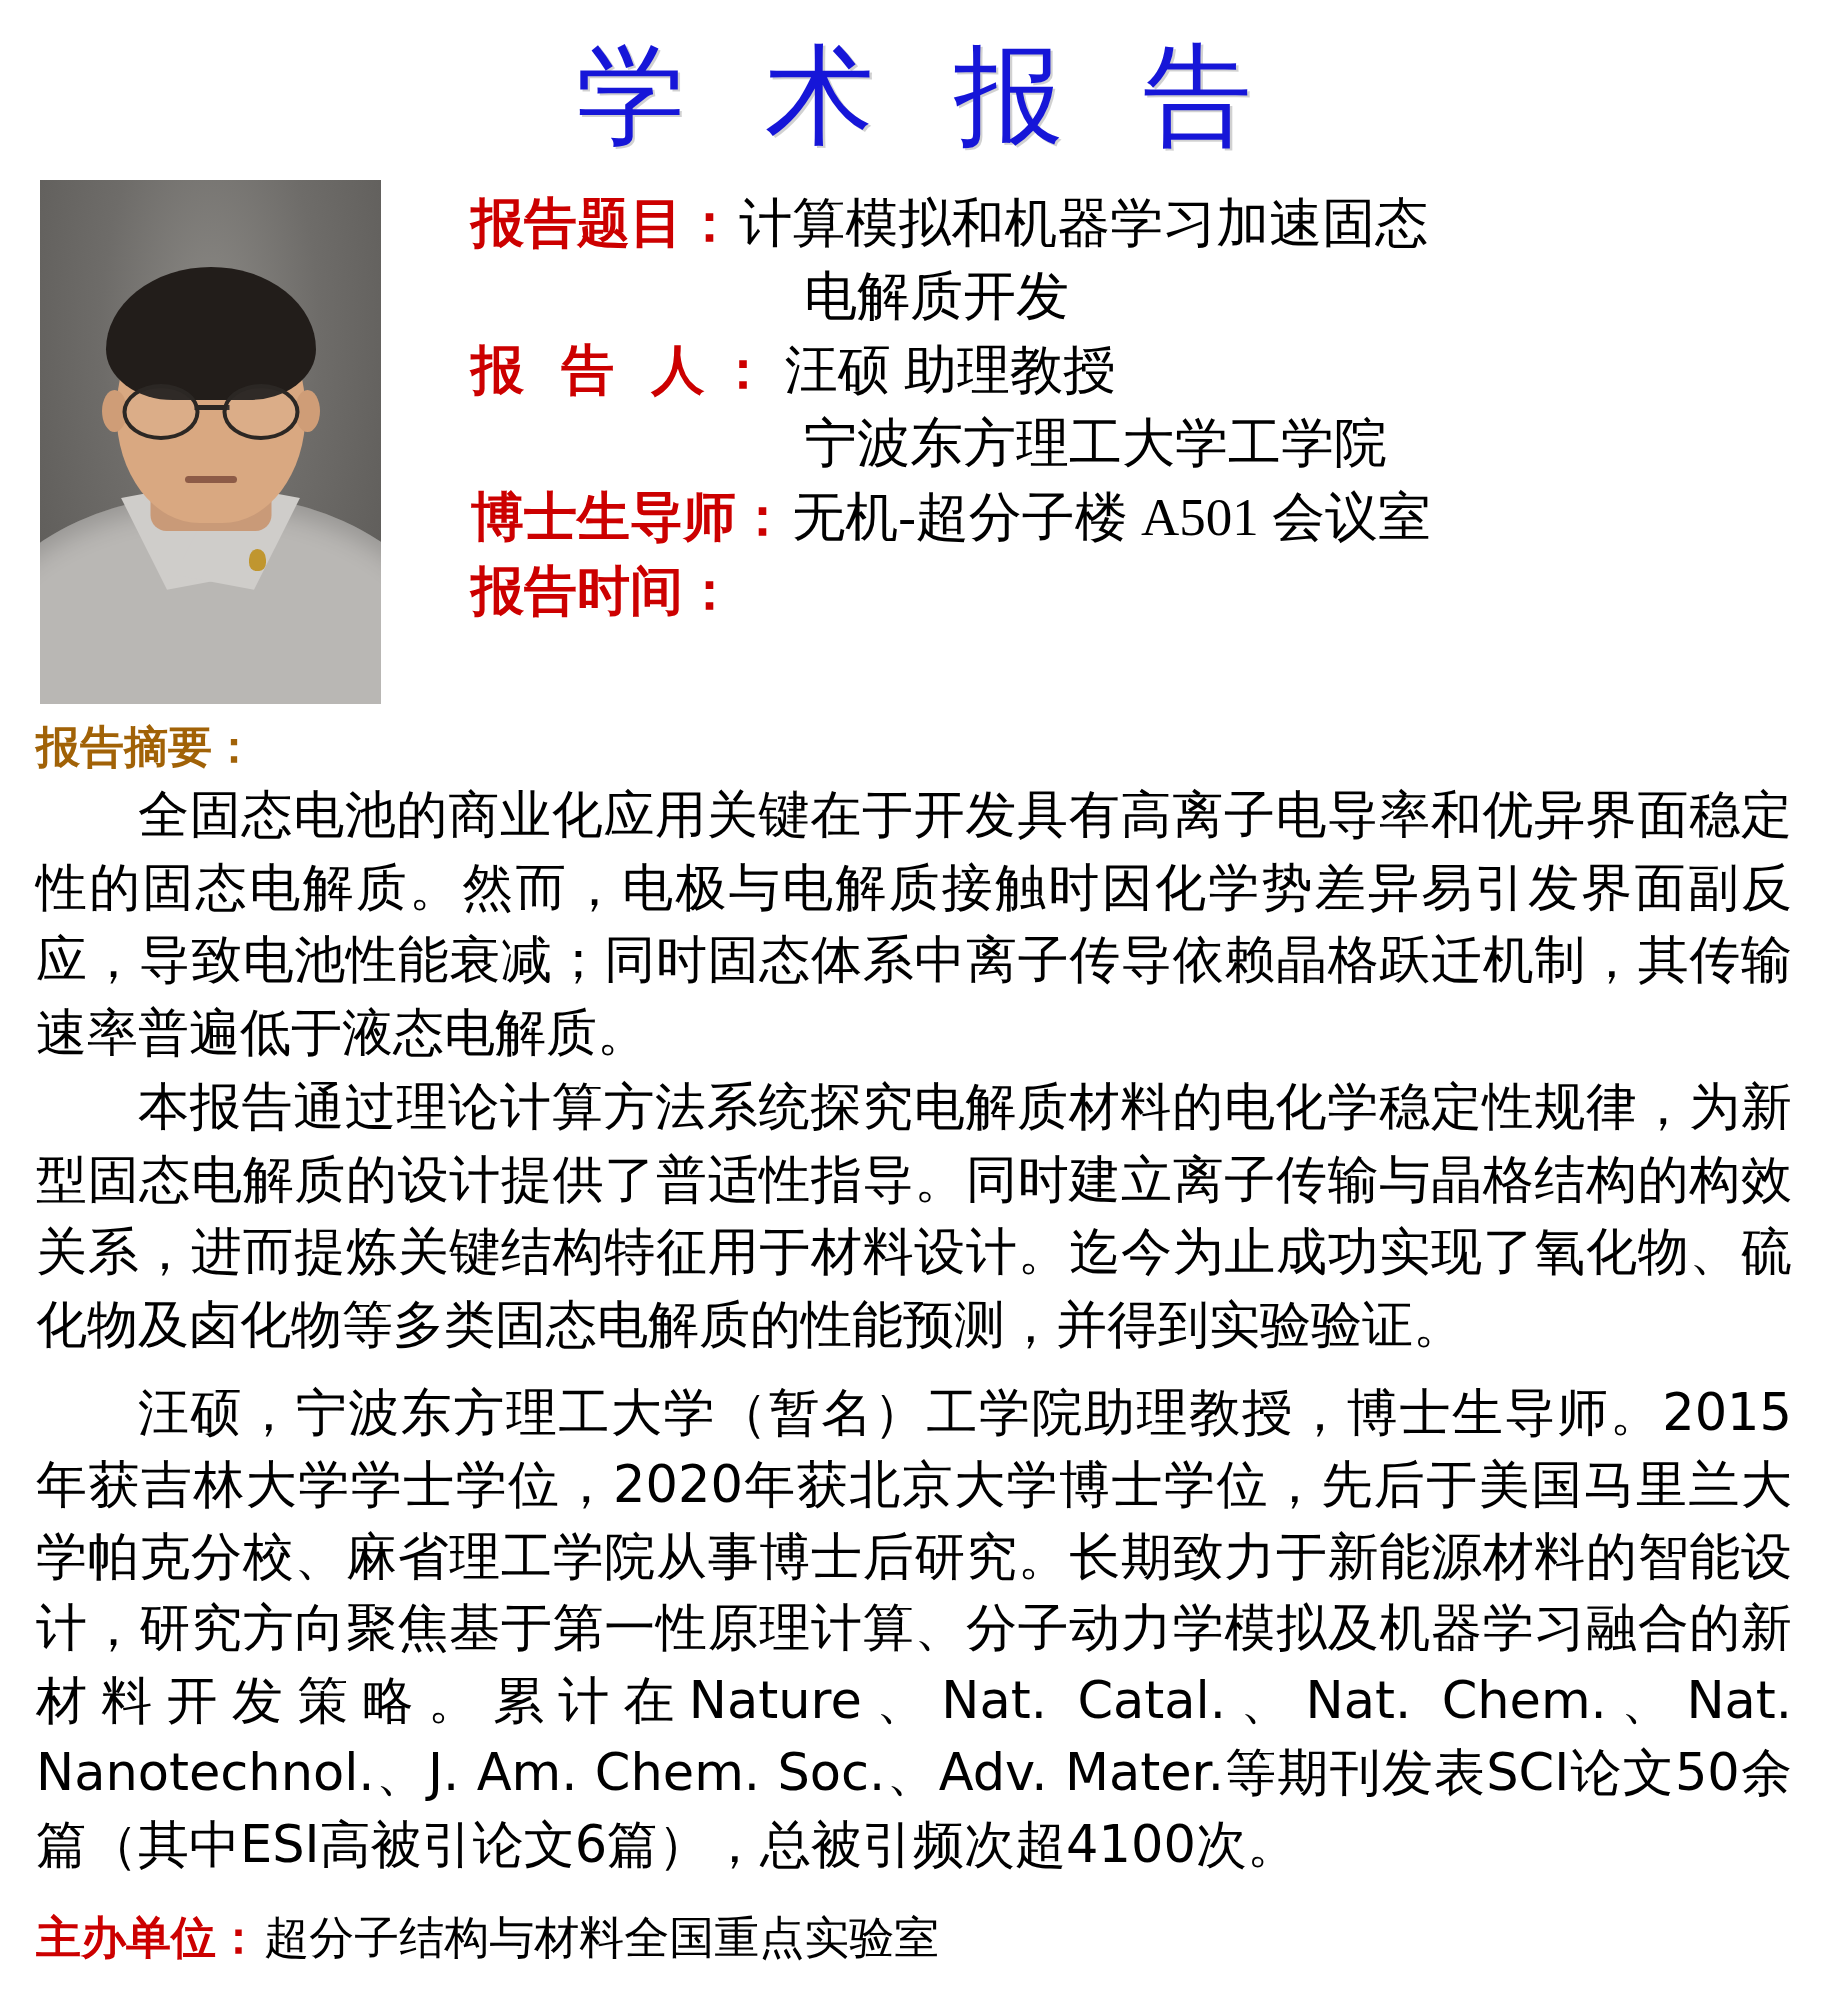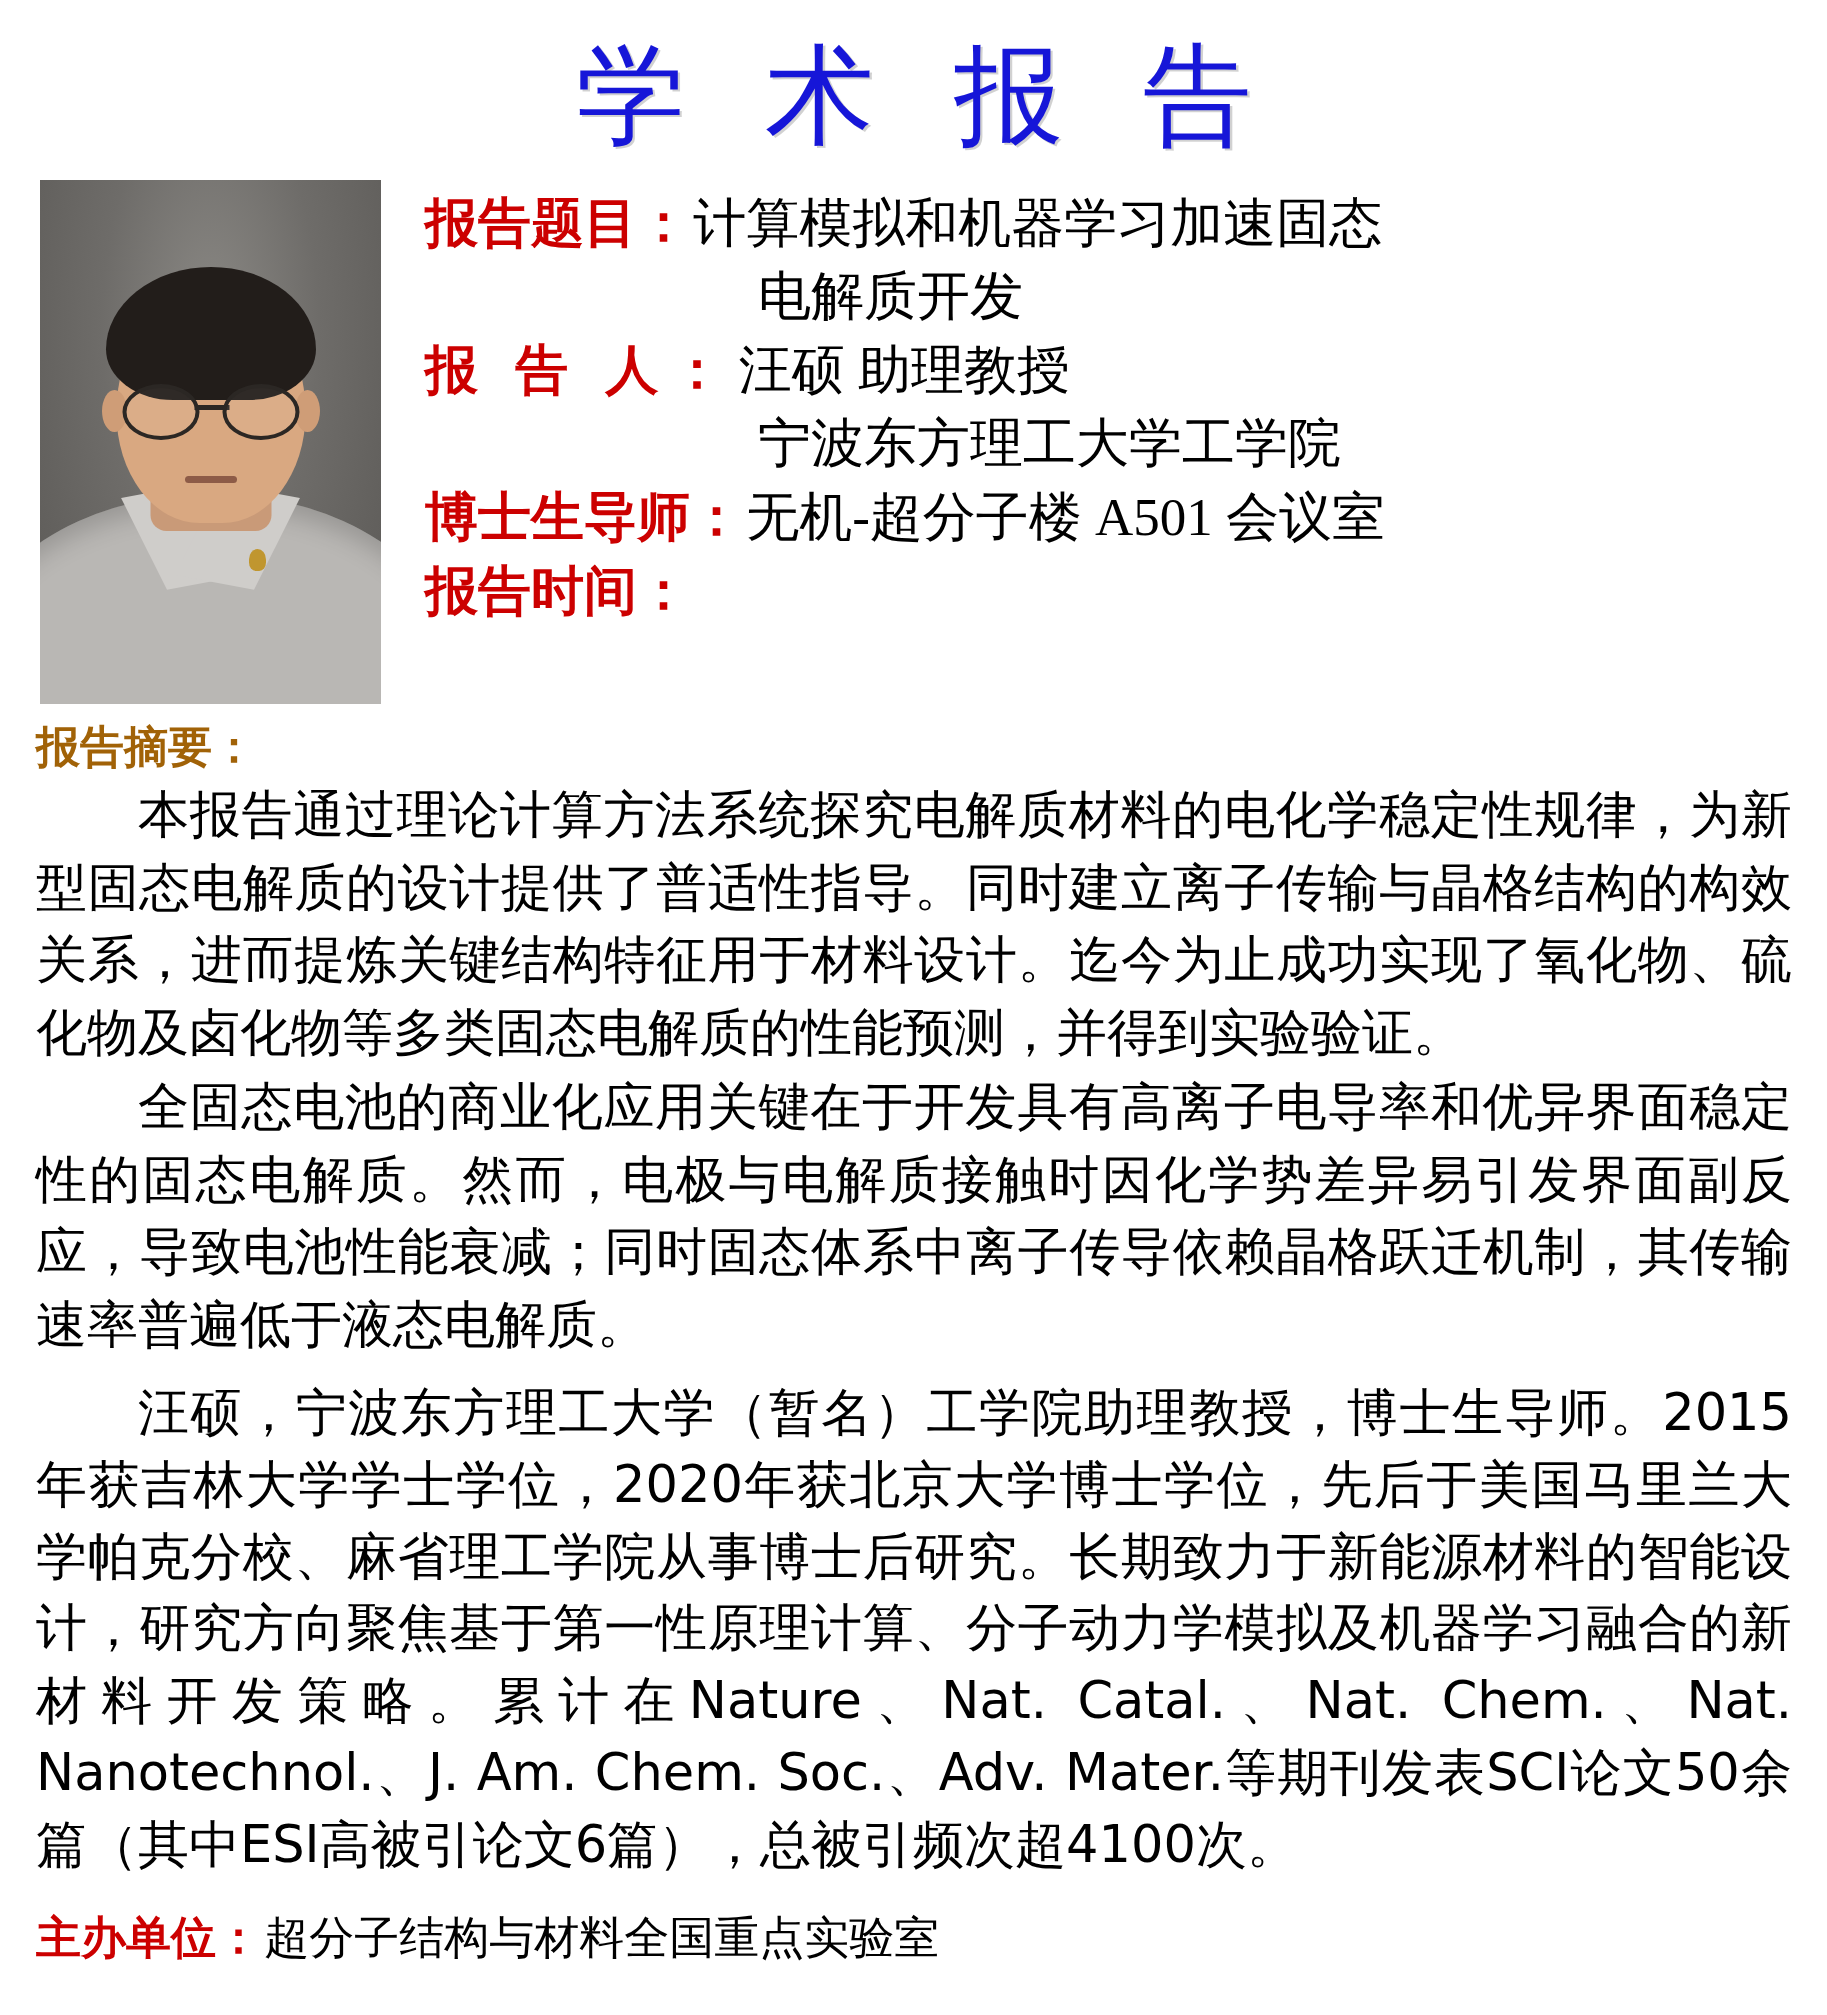--- a/index.html
+++ b/index.html
@@ -137,20 +137,21 @@
 
   .info {
     flex: 1 1 auto;
     padding-left: 44px;
     padding-top: 11.3px;
   }
   .info-row {
     display: flex;
     align-items: flex-start;
     margin-bottom: 3.2px;
+    margin-left: 46px;
   }
   .label {
     color: #cc0000;
     font-size: 53px;
     font-weight: bold;
     white-space: nowrap;
     flex: 0 0 auto;
     letter-spacing: 0px;
   }
   .label.spaced { letter-spacing: 12px; padding-right: 0; }
@@ -262,22 +263,22 @@
 
       <div class="info-row tight">
         <span class="label">报告时间：</span>
       </div>
 
     </div>
   </div>
 
   <div class="section abstract-block">
     <div class="section-title">报告摘要：</div>
+    <p class="body">全固态电池的商业化应用关键在于开发具有高离子电导率和优异界面稳定性的固态电解质。然而，电极与电解质接触时因化学势差异易引发界面副反应，导致电池性能衰减；同时固态体系中离子传导依赖晶格跃迁机制，其传输速率普遍低于液态电解质。</p>
     <p class="body">本报告通过理论计算方法系统探究电解质材料的电化学稳定性规律，为新型固态电解质的设计提供了普适性指导。同时建立离子传输与晶格结构的构效关系，进而提炼关键结构特征用于材料设计。迄今为止成功实现了氧化物、硫化物及卤化物等多类固态电解质的性能预测，并得到实验验证。</p>
-    <p class="body">全固态电池的商业化应用关键在于开发具有高离子电导率和优异界面稳定性的固态电解质。然而，电极与电解质接触时因化学势差异易引发界面副反应，导致电池性能衰减；同时固态体系中离子传导依赖晶格跃迁机制，其传输速率普遍低于液态电解质。</p>
   </div>
 
   <div class="section">
     <p class="bio"><span>汪硕，宁波东方理工大学（暂名）工学院助理教授，博士生导师。</span><span class="sans">2015</span><span>年获吉林大学学士学位，</span><span class="sans">2020</span><span>年获北京大学博士学位，先后于美国马里兰大学帕克分校、麻省理工学院从事博士后研究。长期致力于新能源材料的智能设计，研究方向聚焦基于第一性原理计算、分子动力学模拟及机器学习融合的新材料开发策略。累计在</span><span class="sans">Nature、Nat. Catal.、Nat. Chem.、Nat. Nanotechnol.、J. Am. Chem. Soc.、Adv. Mater.</span><span>等期刊发表</span><span class="sans">SCI</span><span>论文</span><span class="sans">50</span><span>余篇（其中</span><span class="sans">ESI</span><span>高被引论文</span><span class="sans">6</span><span>篇），总被引频次超</span><span class="sans">4100</span><span>次。</span></p>
   </div>
 
   <div class="footer">
     <div class="footer-row">
       <span class="label">主办单位：</span>
       <span class="value">超分子结构与材料全国重点实验室</span>

